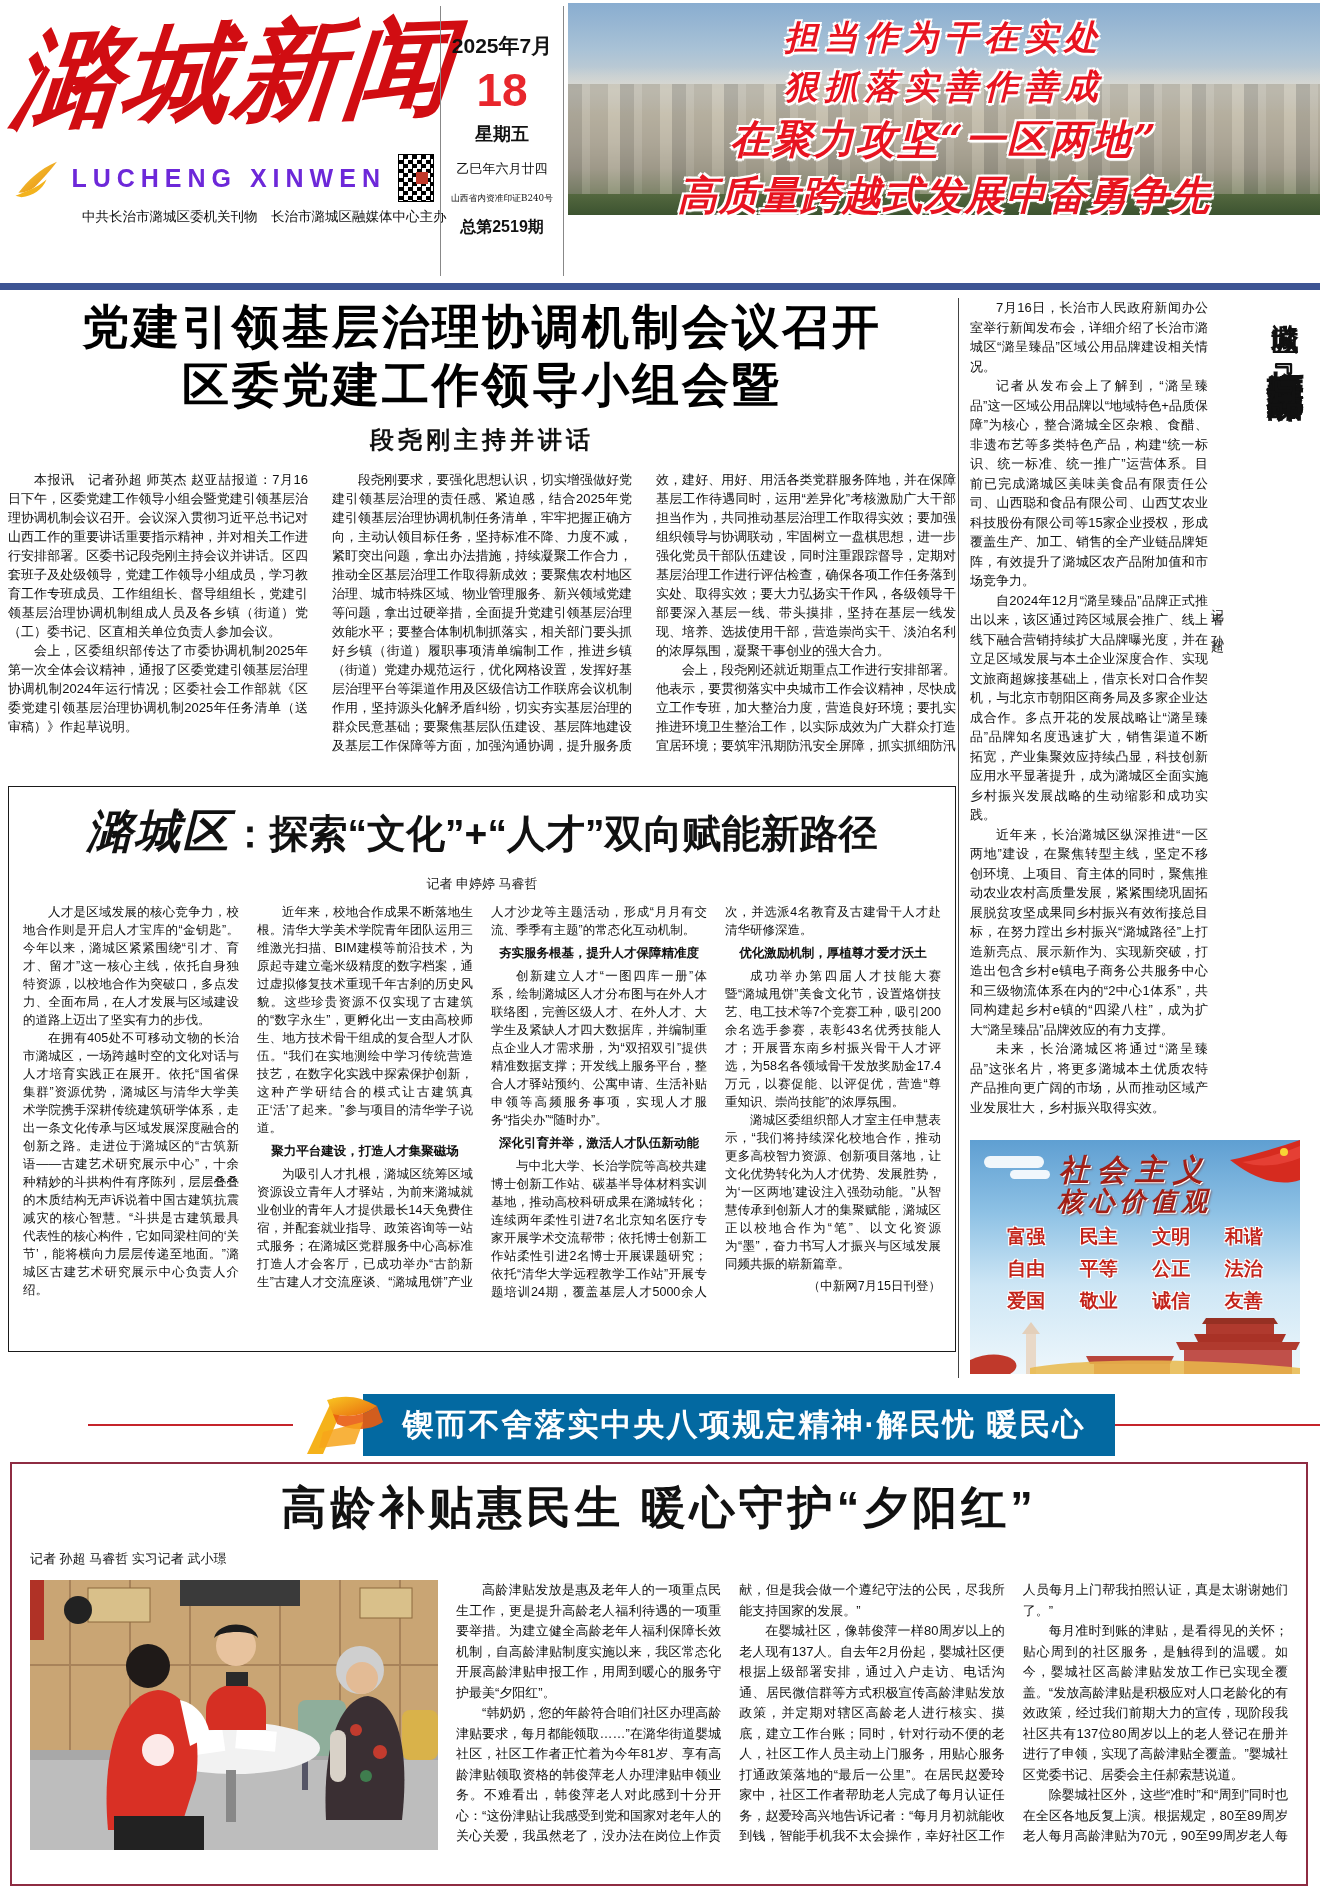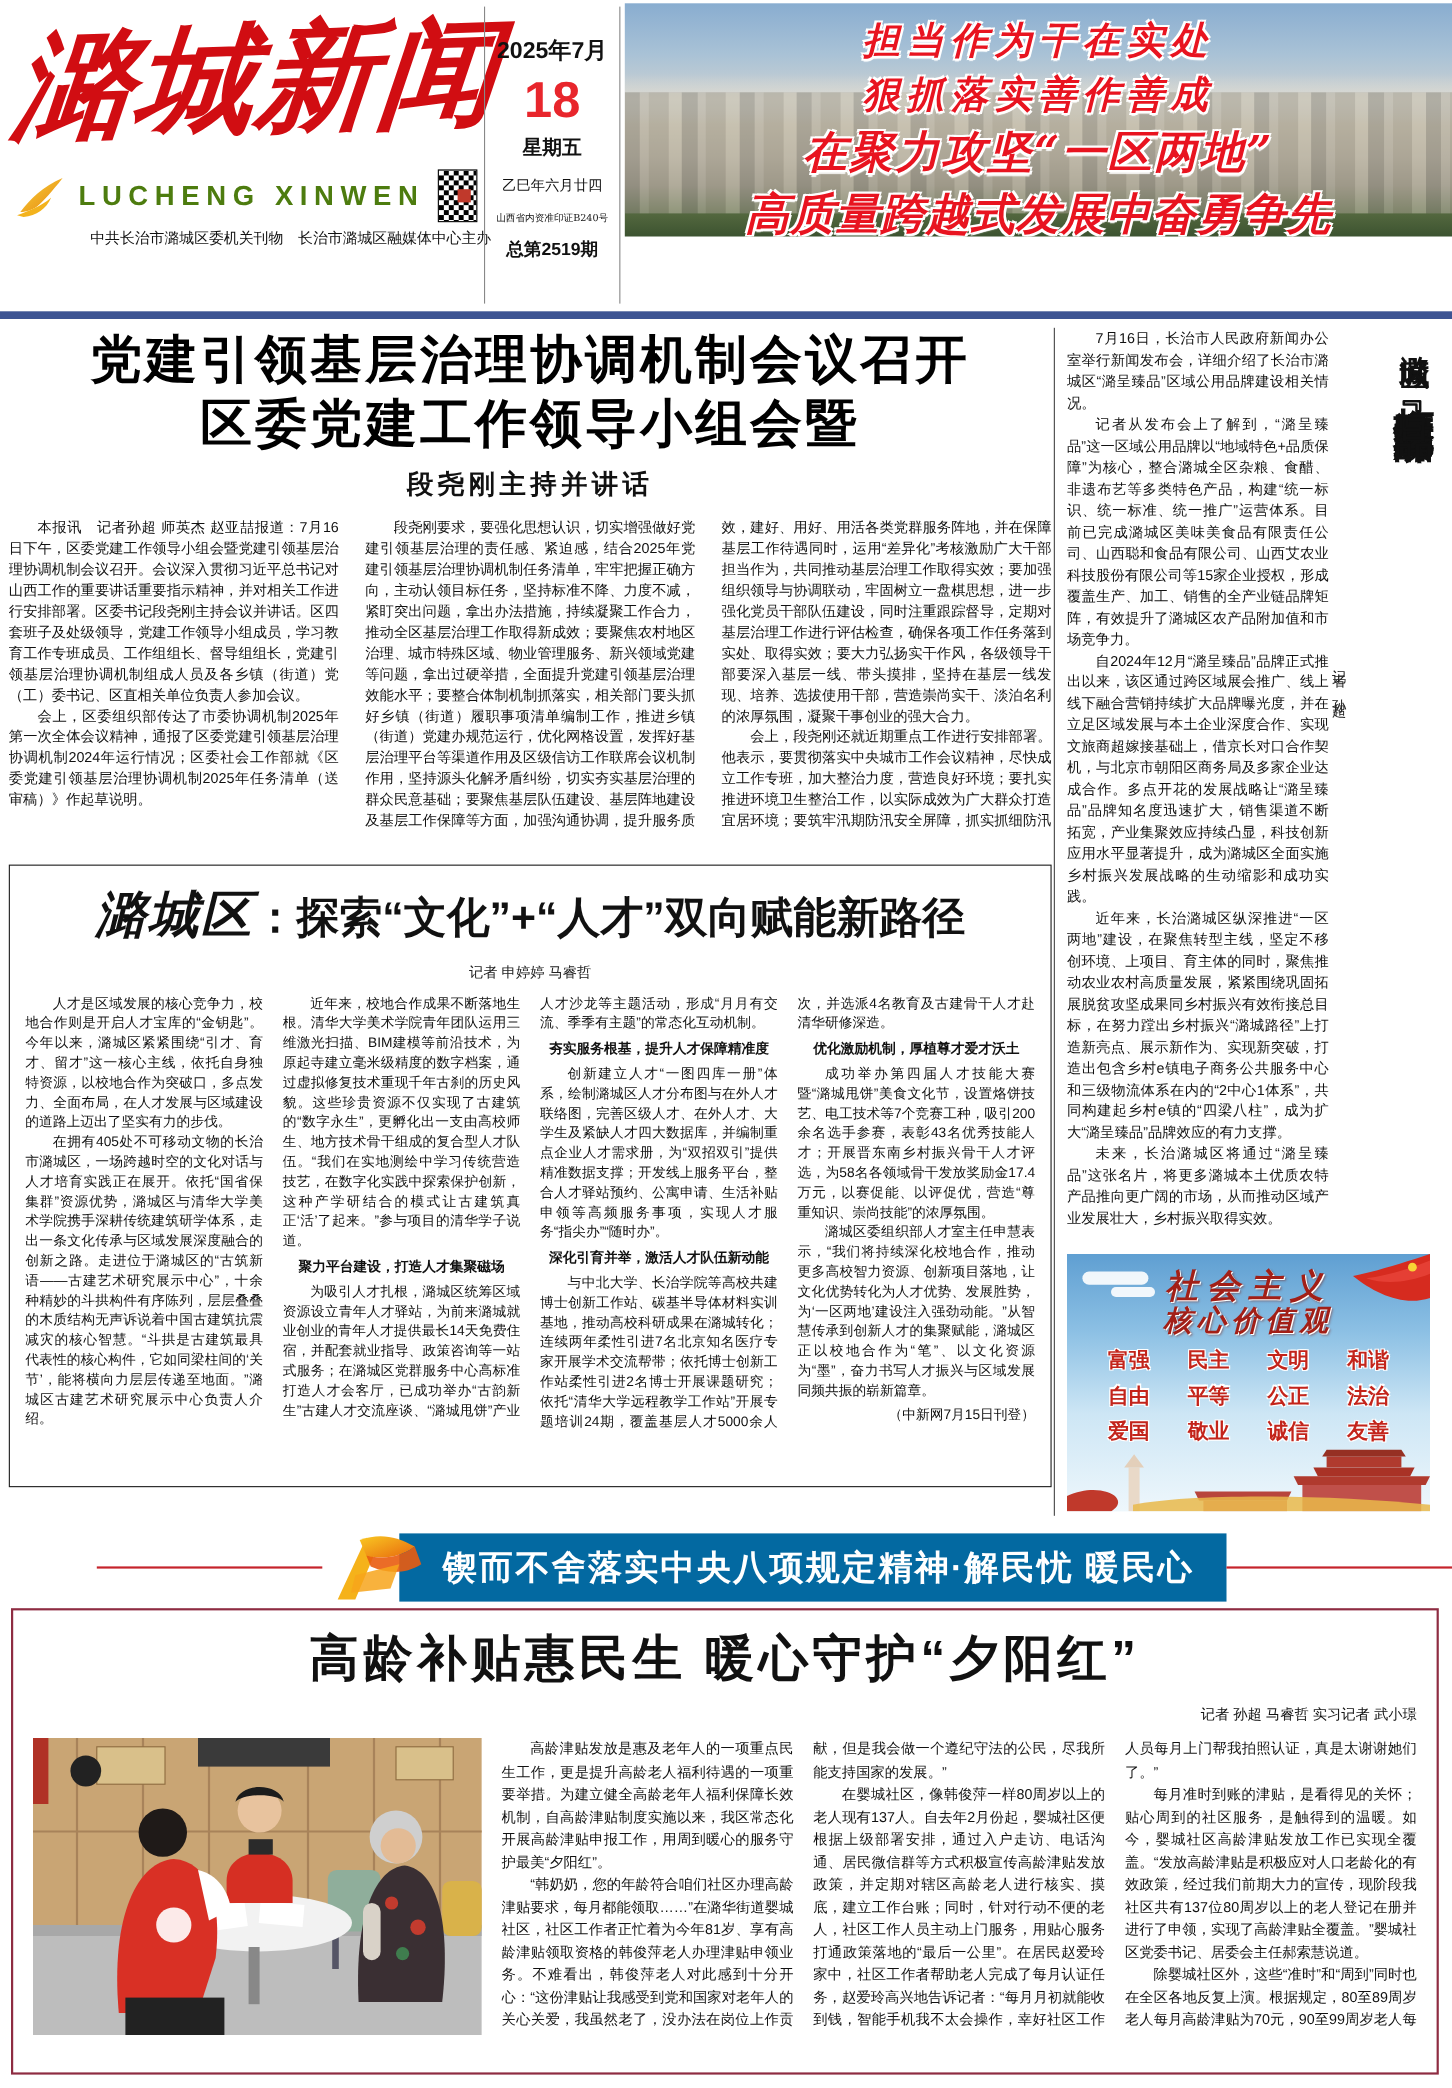--- a/index.html
+++ b/index.html
@@ -6,21 +6,21 @@
   .page{position:relative;width:1320px;height:1898px;background:#fff;overflow:hidden;
         font-family:"Liberation Sans","DejaVu Sans",sans-serif;color:#111;}
 
   
   .header{position:absolute;left:0;top:0;width:1320px;height:283px;}
   .masthead{position:absolute;left:14px;top:2px;width:420px;height:280px;}
   .mast-title{font-family:"DejaVu Serif",serif;font-style:italic;font-weight:900;
       font-size:108px;line-height:140px;color:#d10d12;letter-spacing:2px;
       transform:skewX(-7deg) rotate(-2deg);white-space:nowrap;}
   .logo-row{position:absolute;left:0;top:148px;width:420px;height:56px;display:flex;align-items:center;}
-  .latin{color:#4d7c0f;font-weight:800;font-size:25px;letter-spacing:6px;margin-left:10px;white-space:nowrap;}
+  .latin{color:#6d28d9;font-weight:800;font-size:25px;letter-spacing:6px;margin-left:10px;white-space:nowrap;}
   .qr{width:46px;height:46px;margin-left:12px;border:1px solid #000;
       background:repeating-conic-gradient(#000 0 25%,#fff 0 50%) 0 0/9px 9px;position:relative;}
   .qr:after{content:"";position:absolute;left:17px;top:17px;width:12px;height:12px;background:#c0392b;}
   .organ-line{position:absolute;left:68px;top:206px;font-size:13.5px;color:#111;white-space:nowrap;}
 
   .datebox{position:absolute;left:440px;top:6px;width:124px;height:270px;
       border-left:1px solid #888;border-right:1px solid #888;text-align:center;padding-top:26px;box-sizing:border-box;}
   .db-ym{font-size:21px;font-weight:800;}
   .db-day{font-size:46px;font-weight:800;color:#e8262c;line-height:52px;margin-top:4px;}
   .db-week{font-size:18px;font-weight:700;margin-top:6px;}
@@ -99,21 +99,21 @@
   .rib-line{height:2px;background:#c5242b;flex:1;}
   .rib-line.l{max-width:205px;margin-left:88px;}
   .rib-line.r{max-width:260px;margin-right:0px;}
   .rib-flag{width:96px;height:66px;margin-right:-26px;position:relative;z-index:2;}
   .rib-banner{background:#0369a1;color:#fff;font-weight:900;font-size:31px;letter-spacing:2px;
       padding:10px 30px 10px 40px;white-space:nowrap;}
 
   .bottombox{position:absolute;left:10px;top:1462px;width:1298px;height:424px;box-sizing:border-box;
       border:2px solid #8e2c42;padding:14px 18px 10px;}
   .b-h2{text-align:center;font-weight:900;font-size:45px;letter-spacing:4px;white-space:nowrap;}
-  .b-byline{text-align:right;font-size:13px;margin-top:12px;}
+  .b-byline{text-align:left;font-size:13px;margin-top:12px;}
   .b-row{display:flex;margin-top:12px;}
   .b-photo{width:408px;height:270px;flex:none;}
   .b-body{flex:1;margin-left:18px;height:274px;overflow:hidden;column-count:3;column-gap:18px;
       font-size:13px;line-height:20.5px;text-align:justify;}
 </style>
 </head>
 <body>
 
 <div class="page">
 

